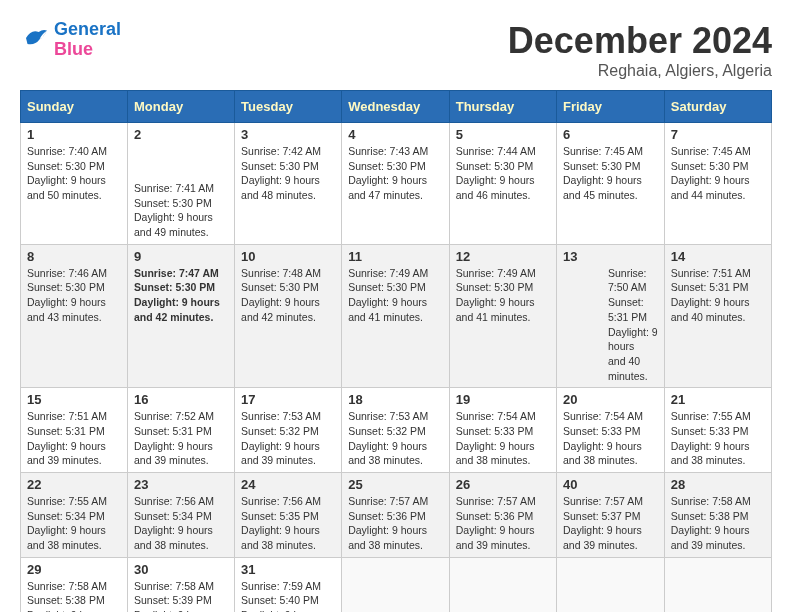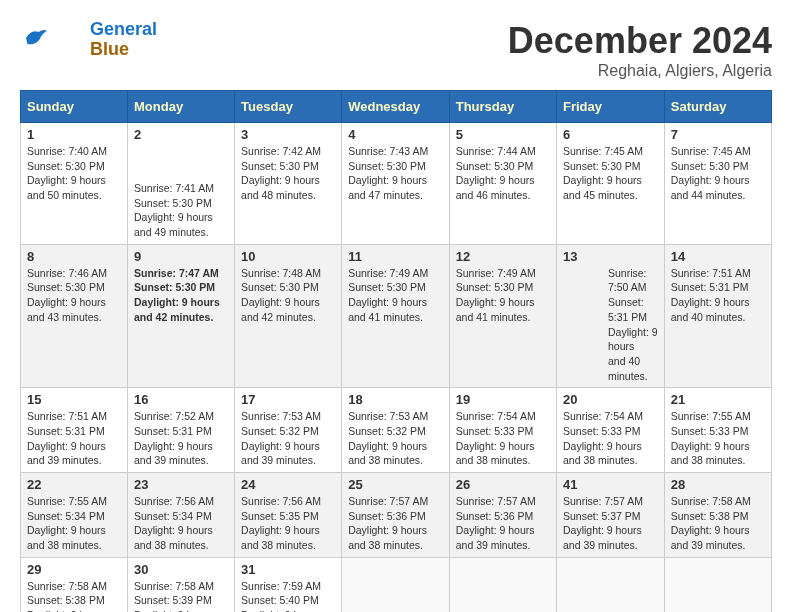--- a/index.html
+++ b/index.html
@@ -19,21 +19,20 @@
     .logo {
       display: flex;
       align-items: center;
       gap: 4px;
     }
     .logo-text {
       font-size: 18px;
       font-weight: bold;
       color: #333;
       line-height: 1.1;
-      margin-left: 36px;
     }
     .logo-text span {
       color: #1a73c5;
     }
     .logo-bird {
       width: 30px;
       height: 30px;
     }
     .title-section {
       text-align: right;
@@ -94,21 +93,21 @@
 <div class="header-section">
   <div class="logo">
     <div>
       <svg class="logo-bird" viewBox="0 0 40 40">
         <path d="M8 20 Q15 8 25 12 Q30 8 36 10 Q28 16 26 22 Q20 30 10 28 Z" fill="#1a73c5"></path>
         <path d="M26 22 Q32 18 36 10 Q30 20 26 22 Z" fill="#0d5aa7"></path>
       </svg>
     </div>
     <div>
       <div class="logo-text">
-        <span>General</span><br><span style="color:#a16207">Blue</span>
+        <span>General</span><br><span style="color:#ec4899">Blue</span>
       </div>
     </div>
   </div>
   <div class="title-section">
     <div class="month-title">December 2024</div>
     <div class="location-title">Reghaia, Algiers, Algeria</div>
   </div>
 </div>
 
 <table class="calendar-table">
@@ -307,21 +306,21 @@
 and 38 minutes.</div>
         </td>
         <td>
           <span class="day-number">26</span>
           <div class="day-info" style="white-space: pre-line;">Sunrise: 7:57 AM
 Sunset: 5:36 PM
 Daylight: 9 hours
 and 39 minutes.</div>
         </td>
         <td>
-          <span class="day-number">41</span>
+          <span class="day-number">40</span>
           <div class="day-info" style="white-space: pre-line;">Sunrise: 7:57 AM
 Sunset: 5:37 PM
 Daylight: 9 hours
 and 39 minutes.</div>
         </td>
         <td>
           <span class="day-number">28</span>
           <div class="day-info" style="white-space: pre-line;">Sunrise: 7:58 AM
 Sunset: 5:38 PM
 Daylight: 9 hours

